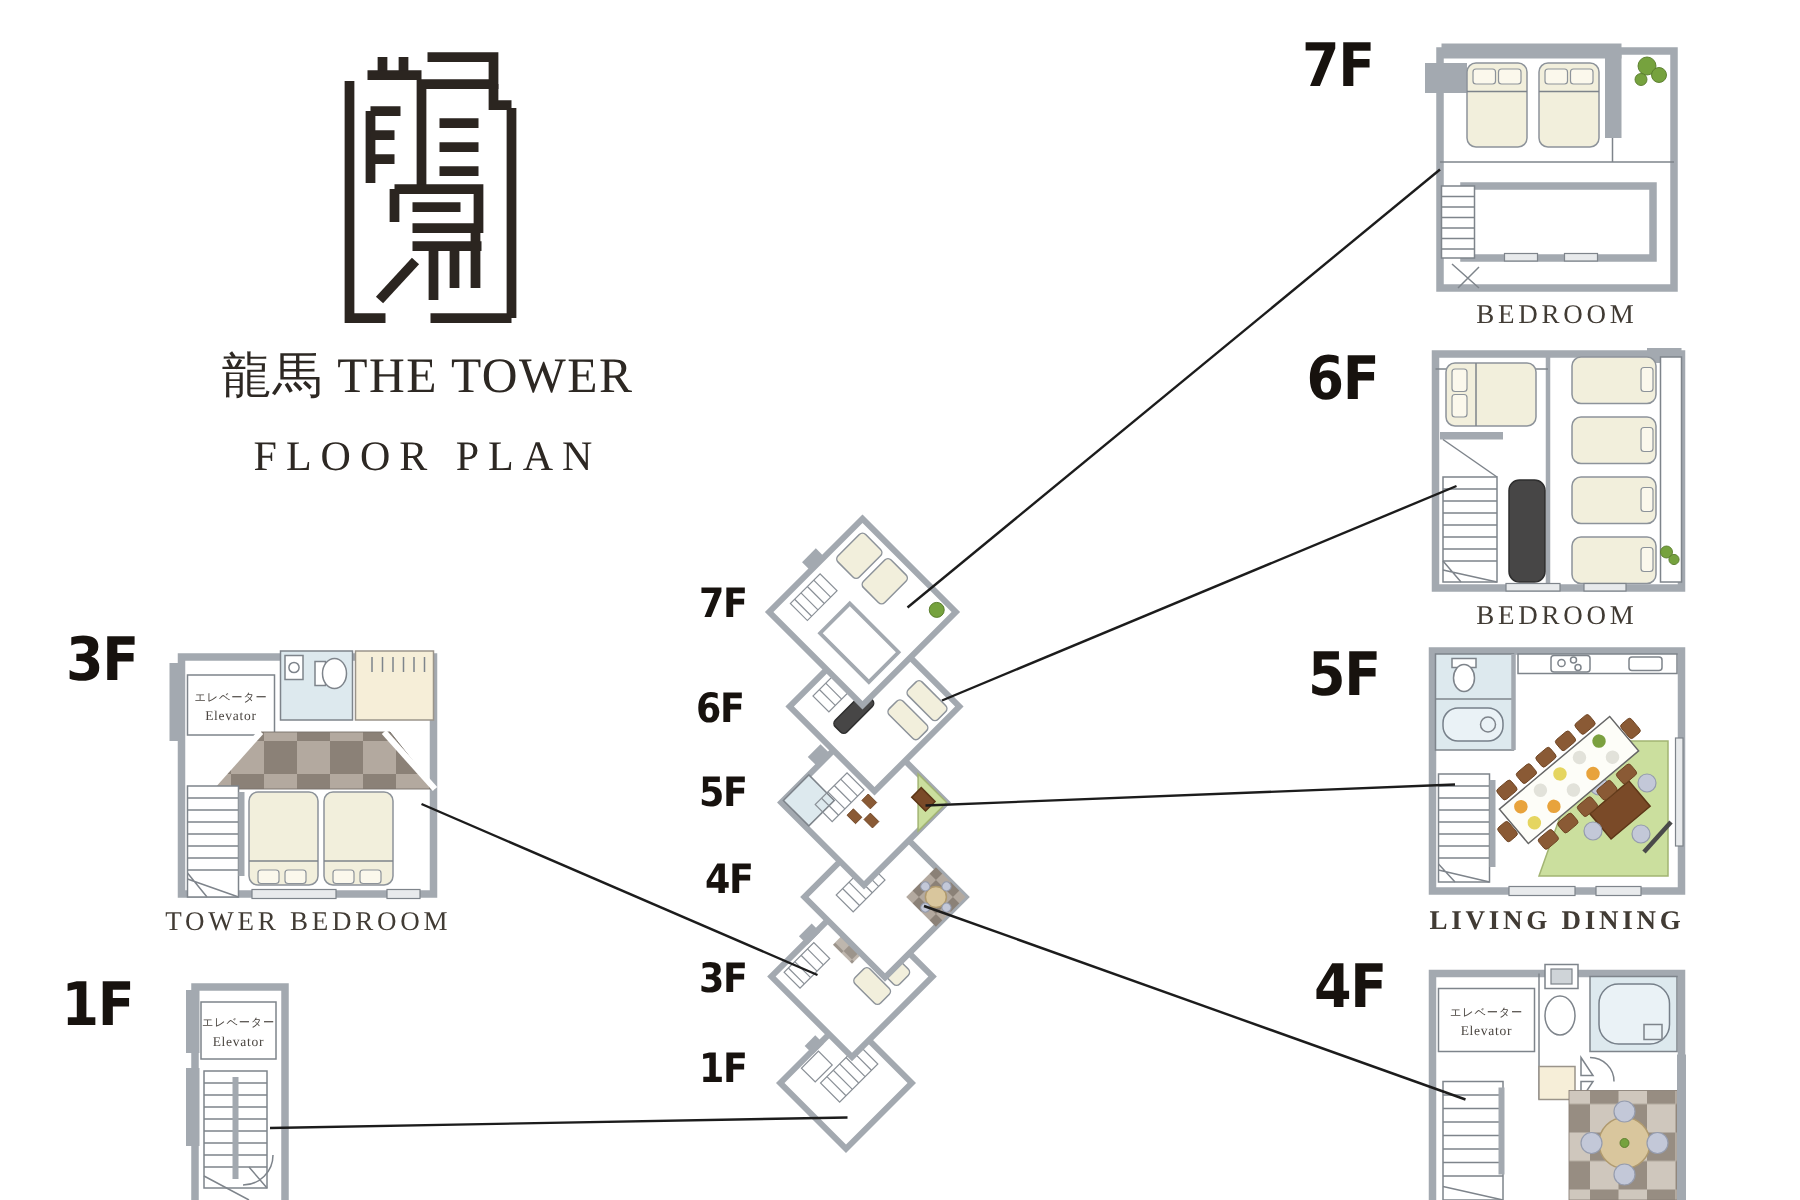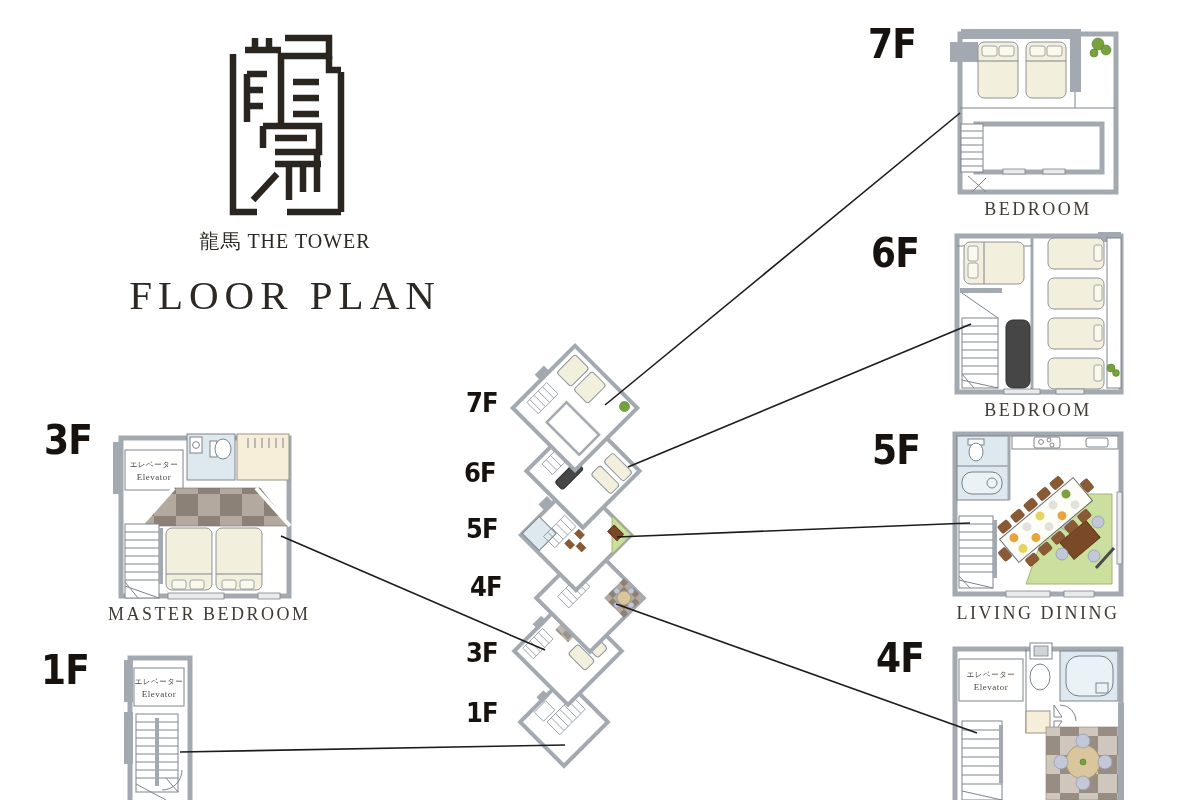--- a/index.html
+++ b/index.html
@@ -7,23 +7,23 @@
        font-family:"Liberation Serif", serif; color:#3f3933;}
   .abs{position:absolute;}
   
   .flabel{font-family:"DejaVu Sans", sans-serif;font-weight:800;color:#17120e;
           line-height:1;letter-spacing:-1px;transform:scaleX(.9);transform-origin:left top;}
   .big-l{font-size:40px;}
   .stk-l{font-size:27px;}
   .caption{font-family:"Liberation Serif", serif;font-size:18px;letter-spacing:2.5px;
            color:#413b34;text-align:center;white-space:nowrap;}
   .brand{width:390px;text-align:center;}
-  .title-jp{font-size:20px;letter-spacing:1px;color:#2d2823;white-space:nowrap;}
+  .title-jp{font-size:33px;letter-spacing:1px;color:#2d2823;white-space:nowrap;}
   .title-en{font-size:14px;letter-spacing:3.5px;color:#3a342e;margin-top:4px;white-space:nowrap;}
-  .heading{font-size:41px;letter-spacing:6px;color:#2d2823;margin-top:16px;white-space:nowrap;}
+  .heading{font-size:28px;letter-spacing:6px;color:#2d2823;margin-top:16px;white-space:nowrap;}
   
   .w5{fill:#fff;stroke:var(--wall);stroke-width:5;}
   .w3{fill:none;stroke:var(--wall);stroke-width:3;}
   .wf{fill:var(--wall);stroke:none;}
   .tn{fill:none;stroke:#7e848b;stroke-width:1;}
   .tnf{fill:#fff;stroke:#7e848b;stroke-width:1;}
   .win{fill:#e8eaec;stroke:#7e848b;stroke-width:.8;}
   .bed{fill:var(--bed);stroke:#8d939a;stroke-width:1;}
   .pil{fill:#fbf8ec;stroke:#8d939a;stroke-width:.8;}
   .bath{fill:var(--bath);stroke:#7e848b;stroke-width:1;}
@@ -220,21 +220,21 @@
     <circle cx="-36" cy="7" r="4.5" fill="#e5d560"></circle>
       <circle cx="-19" cy="7" r="4.5" fill="#e8a33c"></circle>
     <circle cx="-2" cy="7" r="4.5" fill="#e2e2da"></circle>
       <circle cx="15" cy="7" r="4.5" fill="#e8a33c"></circle>
     <circle cx="32" cy="7" r="4.5" fill="#e2e2da"></circle>
   </g>
   <rect x="60" y="163" width="44" height="6" class="win"></rect>
   <rect x="118" y="163" width="30" height="6" class="win"></rect>
   <rect x="171" y="64" width="5" height="72" class="win"></rect>
 </svg>
-<div class="abs caption" style="left:938px;top:603px;width:200px;">LIVING DINING</div>
+<div class="abs caption" style="left:938px;top:603px;width:200px;font-weight:bold;">LIVING DINING</div>
 
 <div class="abs flabel big-l" style="left:876px;top:638px;">4F</div>
 <svg class="abs" style="left:946px;top:641px;" width="184" height="159" viewBox="0 0 184 159">
   <defs>
     <pattern id="chk4" width="38" height="38" patternUnits="userSpaceOnUse">
       <rect width="38" height="38" fill="#cfc7bd"></rect>
       <rect width="19" height="19" fill="#978d82"></rect>
       <rect x="19" y="19" width="19" height="19" fill="#978d82"></rect>
     </pattern>
   </defs>
@@ -322,21 +322,21 @@
   </g>
   <g>
     <rect x="15" y="96" width="34" height="74" class="tnf"></rect>
     <path d="M15 104 h34 M15 112 h34 M15 120 h34 M15 128 h34 M15 136 h34 M15 144 h34 M15 152 h34" class="tn"></path>
     <rect x="49" y="100" width="4" height="56" class="wf"></rect>
     <path d="M15 158 L49 170 M28 170 L15 154" class="tn"></path>
   </g>
   <rect x="58" y="165" width="56" height="6" class="win"></rect>
   <rect x="148" y="165" width="22" height="6" class="win"></rect>
 </svg>
-<div class="abs caption" style="left:108px;top:604px;width:195px;">MASTER BEDROOM</div>
+<div class="abs caption" style="left:108px;top:604px;width:195px;">TOWER BEDROOM</div>
 
 <div class="abs flabel big-l" style="left:41px;top:650px;">1F</div>
 <svg class="abs" style="left:122px;top:652px;" width="76" height="148" viewBox="0 0 76 148">
   <rect x="8" y="6" width="60" height="200" class="w5"></rect>
   <rect x="2" y="8" width="9" height="42" class="wf"></rect>
   <rect x="2" y="60" width="9" height="52" class="wf"></rect>
   <g>
     <rect x="12" y="16" width="50" height="38" class="tnf"></rect>
     <text x="37" y="32" text-anchor="middle" class="elv-jp">エレベーター</text>
     <text x="37" y="45" text-anchor="middle" class="elv-en">Elevator</text>

